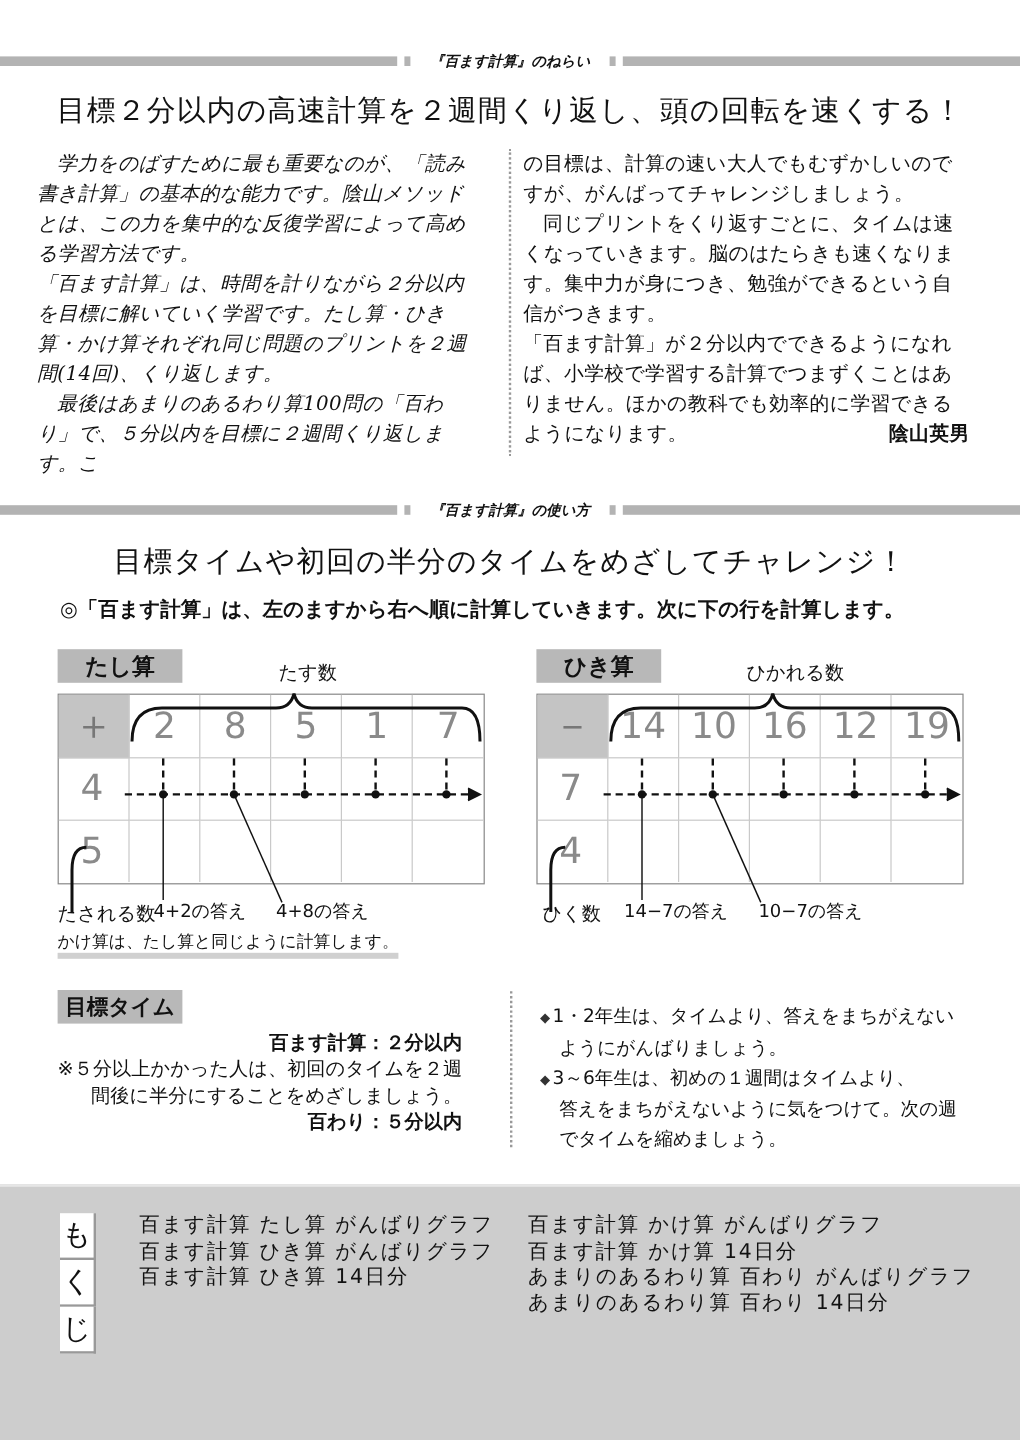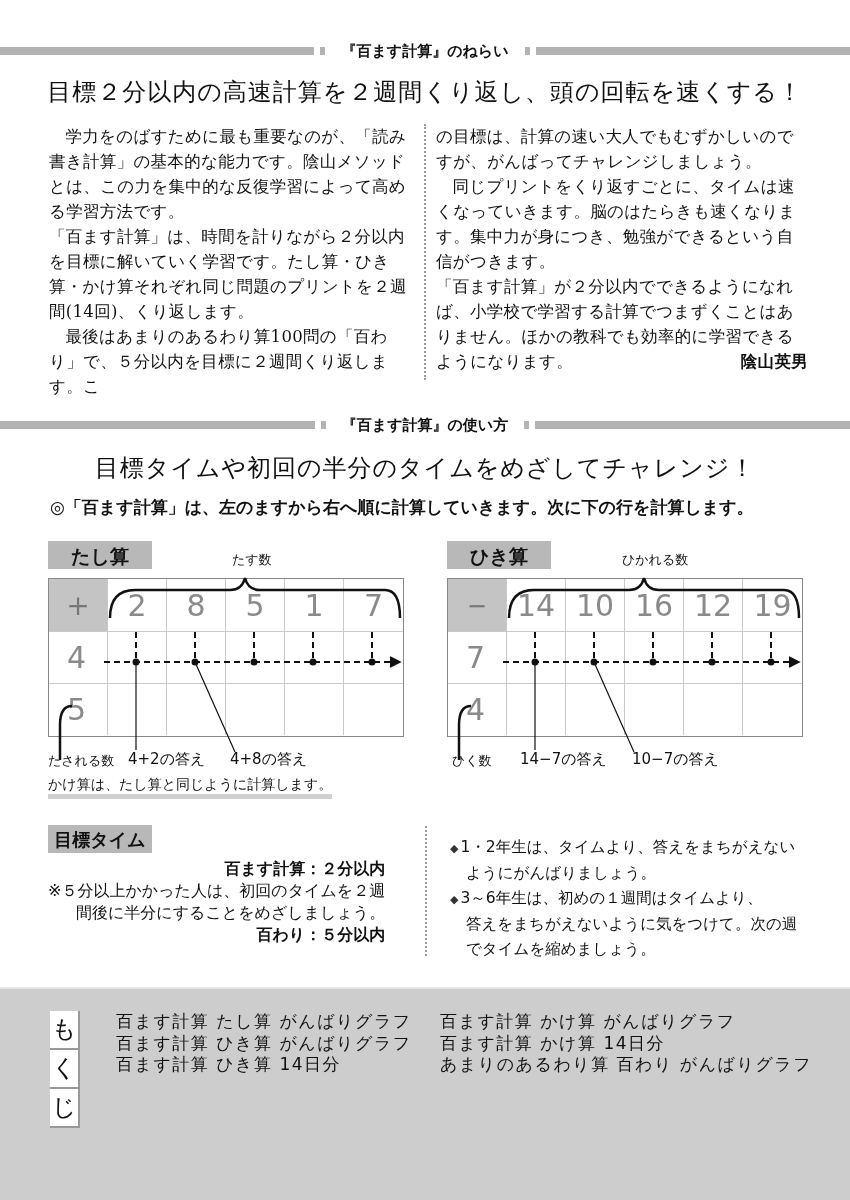--- a/index.html
+++ b/index.html
@@ -3,41 +3,41 @@
 <meta charset="utf-8">
 <style>
   * { box-sizing: border-box; margin: 0; padding: 0; }
   html, body { width: 850px; height: 1200px; background: #ffffff; overflow: hidden; }
   body { position: relative; font-family: "DejaVu Sans", sans-serif; color: #111; }
 
   
   .sec-head { position: absolute; left: 0; width: 850px; height: 22px; display: flex; align-items: center; }
   .sec-head .bar { flex: 1; height: 8px; background: #b3b3b3; }
   .sec-head .sq { width: 5px; height: 8px; background: #b3b3b3; margin: 0 6px; }
-  .sec-head .title { font-size: 15px; font-weight: bold; padding: 0 10px; white-space: nowrap; }
+  .sec-head .title { font-size: 12px; font-weight: bold; padding: 0 10px; white-space: nowrap; font-style: italic; }
 
   .headline { position: absolute; left: 0; width: 850px; text-align: center; font-size: 24px; letter-spacing: 1px; }
 
   .intro-col { position: absolute; font-family: "DejaVu Serif", serif; font-size: 16.5px; line-height: 25px; letter-spacing: 0.3px; }
   .intro-col p { margin: 0; }
   .intro-col .indent { text-indent: 1em; }
   .intro-col .sign { text-align: right; font-weight: bold; margin-top: -25px; }
 
   .vdots { position: absolute; width: 0; border-left: 2px dotted #999; }
 
   .instruction { position: absolute; left: 50px; top: 496px; font-size: 17px; font-weight: bold; white-space: nowrap; }
 
   .op-label { position: absolute; width: 104px; height: 28px; background: #b8b8b8; font-size: 19px; font-weight: bold; text-align: center; line-height: 30px; }
 
   .grid { position: absolute; width: 356px; height: 159px; border: 1.5px solid #888; }
   .grid .cell { position: absolute; border-right: 1px solid #c9c9c9; border-bottom: 1px solid #c9c9c9; color: #8a8a8a; font-size: 30px; display: flex; align-items: center; justify-content: center; }
   .grid .op-cell { background: #c4c4c4; color: #777; font-size: 34px; }
   .grid .row-num { justify-content: flex-start; padding-left: 18px; }
 
-  .note-label { position: absolute; font-size: 13px; white-space: nowrap; }
+  .note-label { position: absolute; font-size: 16px; white-space: nowrap; }
   .answer-label { position: absolute; font-size: 15px; white-space: nowrap; }
 
   .kake-note { position: absolute; left: 48px; top: 776px; font-size: 14px; white-space: nowrap; border-bottom: 5px solid #d0d0d0; padding-bottom: 0px; }
 
   .target-label { position: absolute; left: 48px; top: 825px; width: 104px; height: 28px; background: #b8b8b8; font-size: 18px; font-weight: bold; text-align: center; line-height: 30px; }
   .target-lines { position: absolute; left: 48px; top: 858px; font-size: 16px; line-height: 22px; text-align: right; }
   .target-lines .bold { font-weight: bold; }
   .target-lines .pad { padding-left: 16px; }
 
   .tips { position: absolute; left: 450px; top: 835px; font-size: 15.5px; line-height: 25px; }
@@ -53,21 +53,21 @@
 
 <div class="sec-head" style="top:40px;">
   <div class="bar"></div>
   <div class="sq"></div>
   <div class="title">『百ます計算』のねらい</div>
   <div class="sq"></div>
   <div class="bar"></div>
 </div>
 <div class="headline" style="top:76px;">目標２分以内の高速計算を２週間くり返し、頭の回転を速くする！</div>
 
-<div class="intro-col" style="left:49px; top:124px; width:368px;">
+<div class="intro-col" style="left:31px; top:124px; width:368px;font-style:italic;">
   <p class="indent">学力をのばすために最も重要なのが、「読み書き計算」の基本的な能力です。陰山メソッドとは、この力を集中的な反復学習によって高める学習方法です。</p>
   <p>「百ます計算」は、時間を計りながら２分以内を目標に解いていく学習です。たし算・ひき算・かけ算それぞれ同じ問題のプリントを２週間(14回)、くり返します。</p>
   <p class="indent">最後はあまりのあるわり算100問の「百わり」で、５分以内を目標に２週間くり返します。こ</p>
 </div>
 
 <div class="vdots" style="left:424px; top:124px; height:256px;"></div>
 
 <div class="intro-col" style="left:436px; top:124px; width:372px;">
   <p>の目標は、計算の速い大人でもむずかしいのですが、がんばってチャレンジしましょう。</p>
   <p class="indent">同じプリントをくり返すごとに、タイムは速くなっていきます。脳のはたらきも速くなります。集中力が身につき、勉強ができるという自信がつきます。</p>
@@ -219,14 +219,15 @@
 
   <div class="toc-col" style="left:116px; top:22px;">
     <div>百ます計算 たし算 がんばりグラフ</div>
     <div>百ます計算 ひき算 がんばりグラフ</div>
     <div>百ます計算 ひき算 14日分</div>
   </div>
   <div class="toc-col" style="left:440px; top:22px;">
     <div>百ます計算 かけ算 がんばりグラフ</div>
     <div>百ます計算 かけ算 14日分</div>
     <div>あまりのあるわり算 百わり がんばりグラフ</div>
+    <div>あまりのあるわり算 百わり 14日分</div>
   </div>
 </div>
 
 </body></html>

